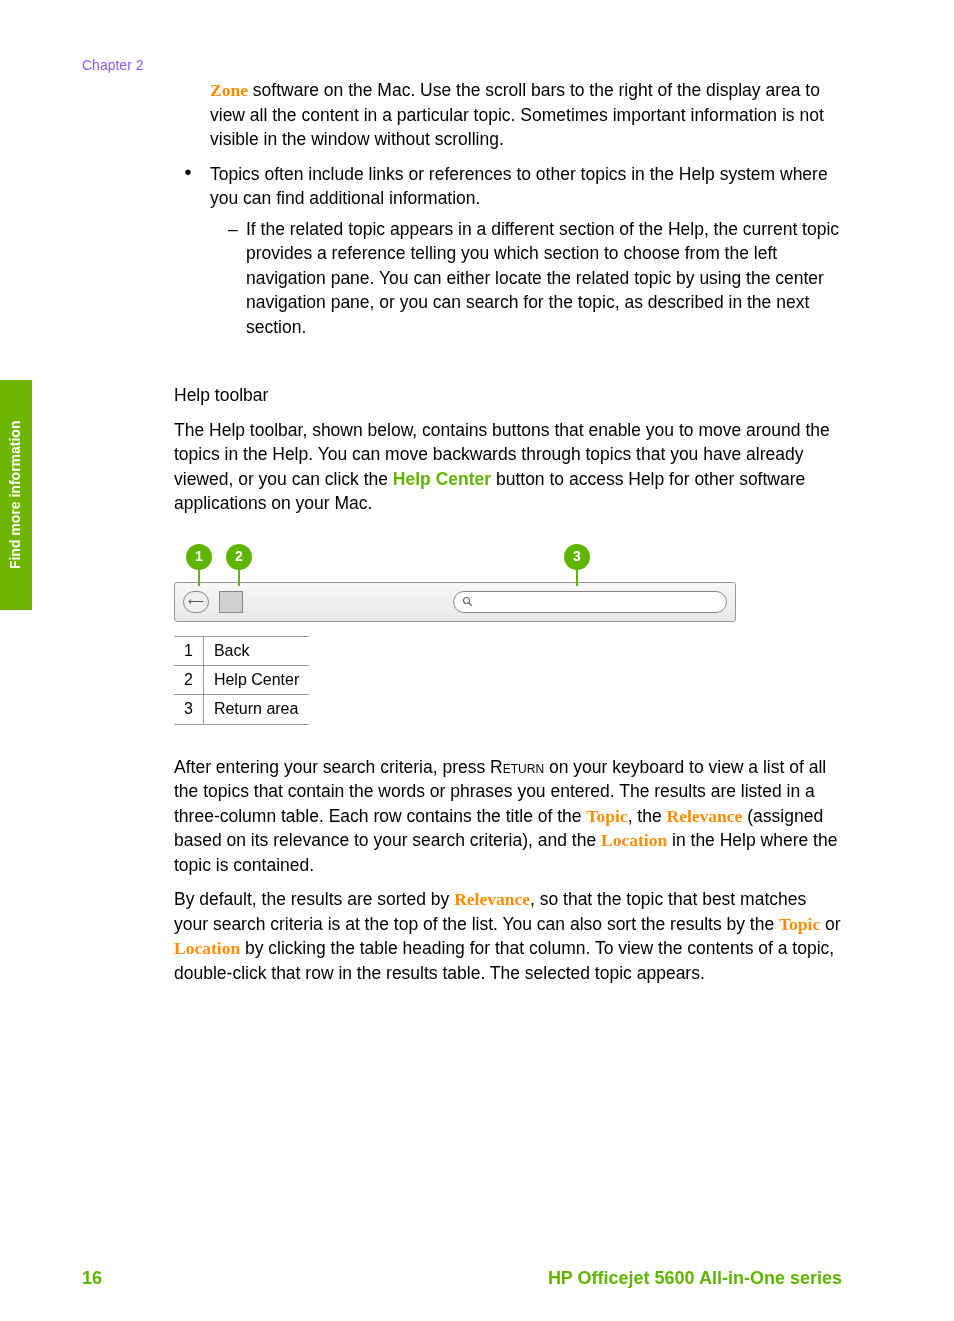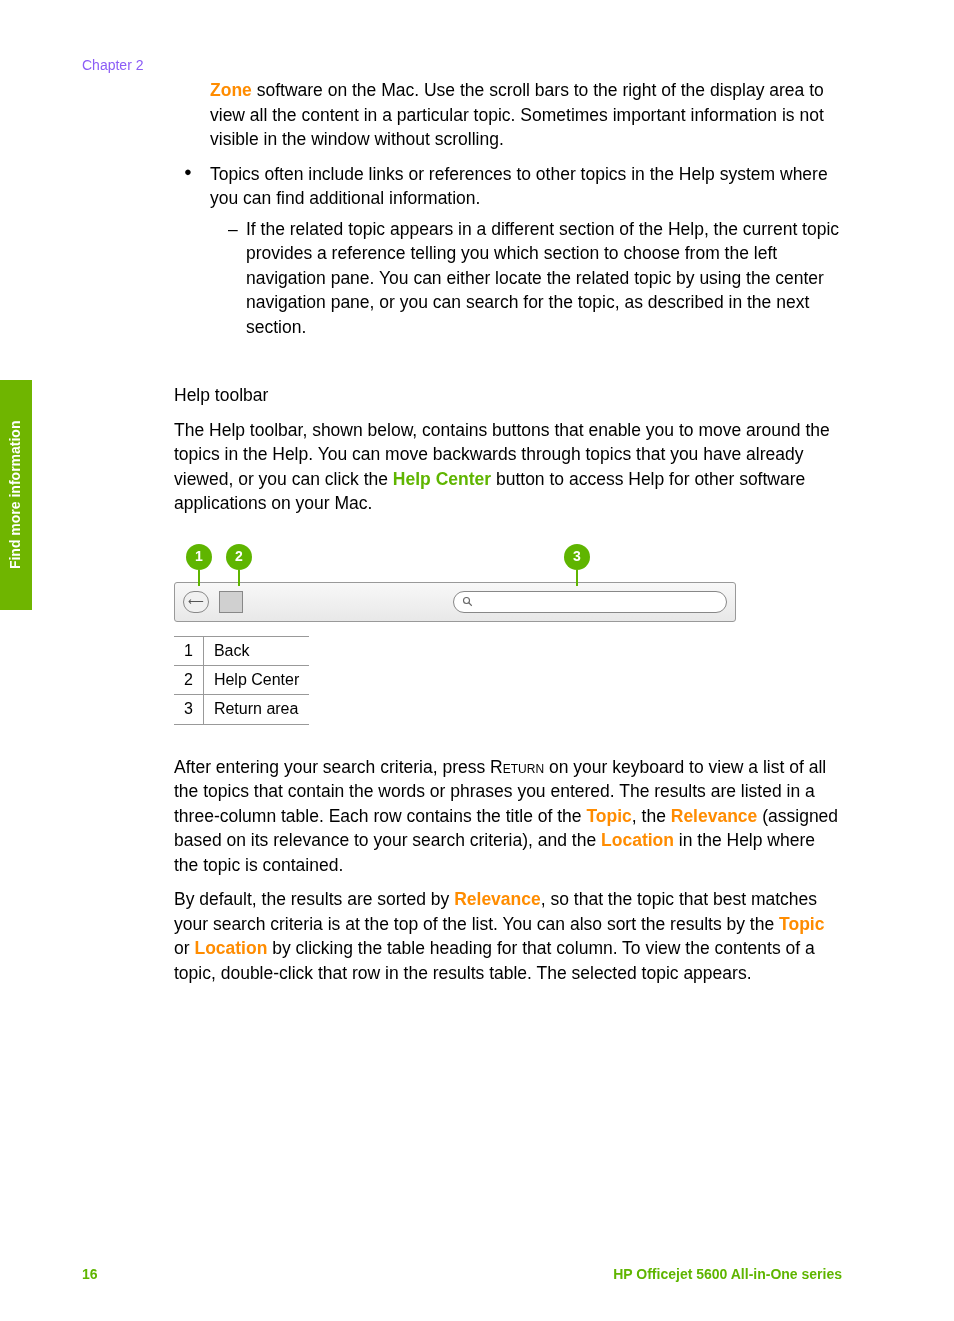--- a/index.html
+++ b/index.html
@@ -51,20 +51,21 @@
     }
     .content p {
       margin-bottom: 2px;
     }
     .para-indent {
       margin-left: 36px;
     }
     .bold-green {
       color: #ff8c00;
       font-weight: bold;
+      font-family: Liberation Serif, serif;
     }
     .bold-green-real {
       color: #5fb500;
       font-weight: bold;
     }
     ul.bullets {
       list-style: none;
       margin-top: 10px;
     }
     ul.bullets > li {
@@ -198,26 +199,26 @@
       margin-top: 30px;
     }
     .para-block p {
       margin-bottom: 10px;
     }
     .small-caps {
       font-variant: small-caps;
     }
     .footer {
       position: absolute;
-      bottom: 36px;
+      bottom: 30px;
       left: 82px;
       width: 760px;
       display: flex;
       justify-content: space-between;
-      font-size: 14px;
+      font-size: 18px;
       font-weight: bold;
       color: #5fb500;
     }
   </style>
 </head>
 <body>
 
 <div class="chapter-label">Chapter 2</div>
 
 <div class="side-tab">

